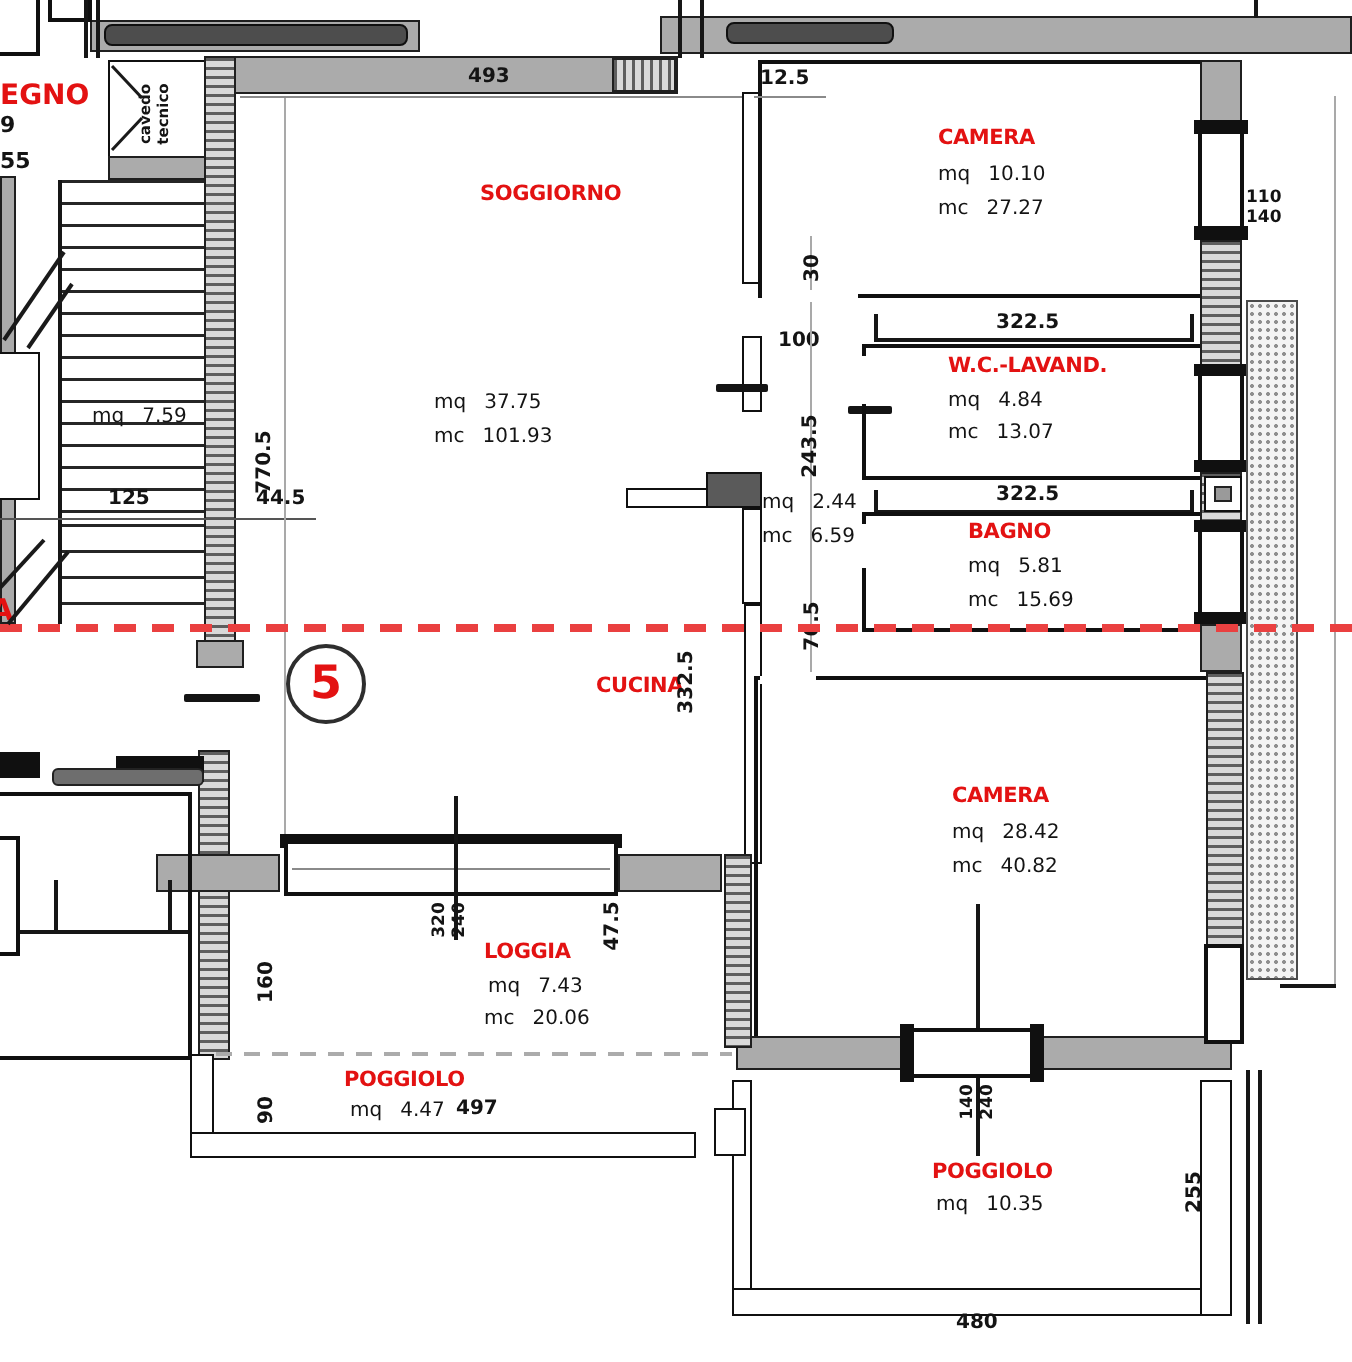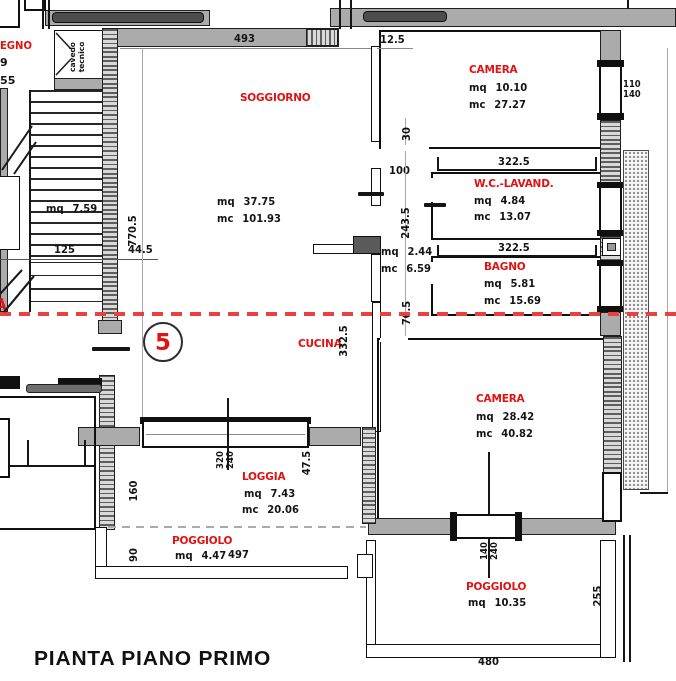--- a/index.html
+++ b/index.html
@@ -24,27 +24,27 @@
   .vlb{background:#161616;width:2px;}
   .dash{background:#141414;height:4px;border-radius:1px;}
   .reddash{height:4px;background:repeating-linear-gradient(90deg,#ea4040 0 11px,transparent 11px 19px);}
   .graydash{height:2px;background:repeating-linear-gradient(90deg,#ababab 0 8px,transparent 8px 14px);}
   .treads{background:repeating-linear-gradient(180deg,#262626 0 1.5px,transparent 1.5px 11px);}
   .treads2{background:repeating-linear-gradient(180deg,#262626 0 1.5px,transparent 1.5px 13px);}
   
   .rname{font-size:10.5px;font-weight:bold;color:#e31212;letter-spacing:-0.2px;white-space:nowrap;}
   .dim{font-size:10px;font-weight:bold;color:#141414;white-space:nowrap;}
   .dimS{font-size:8.5px;font-weight:bold;color:#141414;line-height:9.5px;white-space:nowrap;}
-  .row{display:flex;gap:9px;font-size:10px;font-weight:bold;color:#141414;white-space:nowrap;align-items:center;}
+  .row{display:flex;gap:9px;font-size:10px;font-weight:normal;color:#141414;white-space:nowrap;align-items:center;}
   .rot{transform:rotate(-90deg);transform-origin:center;display:flex;justify-content:center;}
   .rot2{transform:rotate(-90deg);transform-origin:center;text-align:center;}
   .circle5{border:2.5px solid #2e2e2e;border-radius:50%;display:flex;align-items:center;justify-content:center;
            font-size:23px;font-weight:bold;color:#e31212;background:#fff;}
   .title{font-family:"Liberation Sans",sans-serif;font-size:21px;font-weight:800;color:#111;letter-spacing:0.8px;white-space:nowrap;}
-  .fragred{font-size:10px;font-weight:bold;color:#e31212;white-space:nowrap;}
+  .fragred{font-size:14px;font-weight:bold;color:#e31212;white-space:nowrap;}
   .fragblk{font-size:11px;font-weight:bold;color:#141414;white-space:nowrap;}
   svg.overlay{position:absolute;left:0;top:0;pointer-events:none;}
 </style>
 </head>
 <body>
 
 <div class="plan">
 
   <div class="abs wall" style="left:45px;top:10px;width:165px;height:16px;"></div>
   <div class="abs bar" style="left:52px;top:12px;width:152px;height:11px;"></div>
@@ -208,21 +208,21 @@
   <div class="abs rot2" style="left:475px;top:540px;width:30px;height:22px;font-size:8.5px;font-weight:bold;color:#141414;line-height:10px;">
     <span style="display:block;">140</span>
     <span style="display:block;">240</span>
   </div>
 
   <div class="abs wall" style="left:600px;top:30px;width:21px;height:34px;"></div>
   <div class="abs win" style="left:599px;top:62px;width:23px;height:58px;"></div>
   <div class="abs blackblock" style="left:597px;top:60px;width:27px;height:7px;"></div>
   <div class="abs blackblock" style="left:597px;top:113px;width:27px;height:7px;"></div>
   <div class="abs dimS" style="left:623px;top:80px;">
-    <span style="display:block;">110</span>
+    <span style="display:block;margin-top:15px;">110</span>
     <span style="display:block;">140</span>
   </div>
   <div class="abs hatchV" style="left:600px;top:120px;width:21px;height:66px;"></div>
   <div class="abs win" style="left:599px;top:184px;width:23px;height:52px;"></div>
   <div class="abs blackblock" style="left:597px;top:182px;width:27px;height:6px;"></div>
   <div class="abs blackblock" style="left:597px;top:230px;width:27px;height:6px;"></div>
   <div class="abs dimS" style="left:625px;top:186px;">
     <span style="display:block;">80</span>
     <span style="display:block;">140</span>
   </div>
@@ -308,21 +308,20 @@
   <div class="abs vlb" style="left:84px;top:440px;height:27px;"></div>
   <div class="abs win" style="left:-4px;top:418px;width:14px;height:60px;"></div>
 
   <div class="abs reddash" style="left:0;top:312px;width:676px;"></div>
   <div class="abs fragred" style="left:-5px;top:296px;font-size:15px;">A</div>
   <div class="abs dash" style="left:92px;top:347px;width:38px;"></div>
   <div class="abs circle5" style="left:143px;top:322px;width:40px;height:40px;">
     <span>5</span>
   </div>
 
-  <div class="abs title" style="left:34px;top:646px;">PIANTA PIANO PRIMO</div>
 
   <svg class="overlay" width="676" height="681" viewBox="0 0 676 681">
     <line x1="2" y1="170" x2="32" y2="126" stroke="#1a1a1a" stroke-width="2"></line>
     <line x1="14" y1="174" x2="36" y2="142" stroke="#1a1a1a" stroke-width="2"></line>
     <line x1="4" y1="312" x2="34" y2="276" stroke="#1a1a1a" stroke-width="2"></line>
     <line x1="0" y1="294" x2="22" y2="270" stroke="#1a1a1a" stroke-width="2"></line>
     <line x1="56" y1="33" x2="71" y2="49" stroke="#1a1a1a" stroke-width="1.5"></line>
     <line x1="56" y1="75" x2="71" y2="59" stroke="#1a1a1a" stroke-width="1.5"></line>
   </svg>
 </div>

